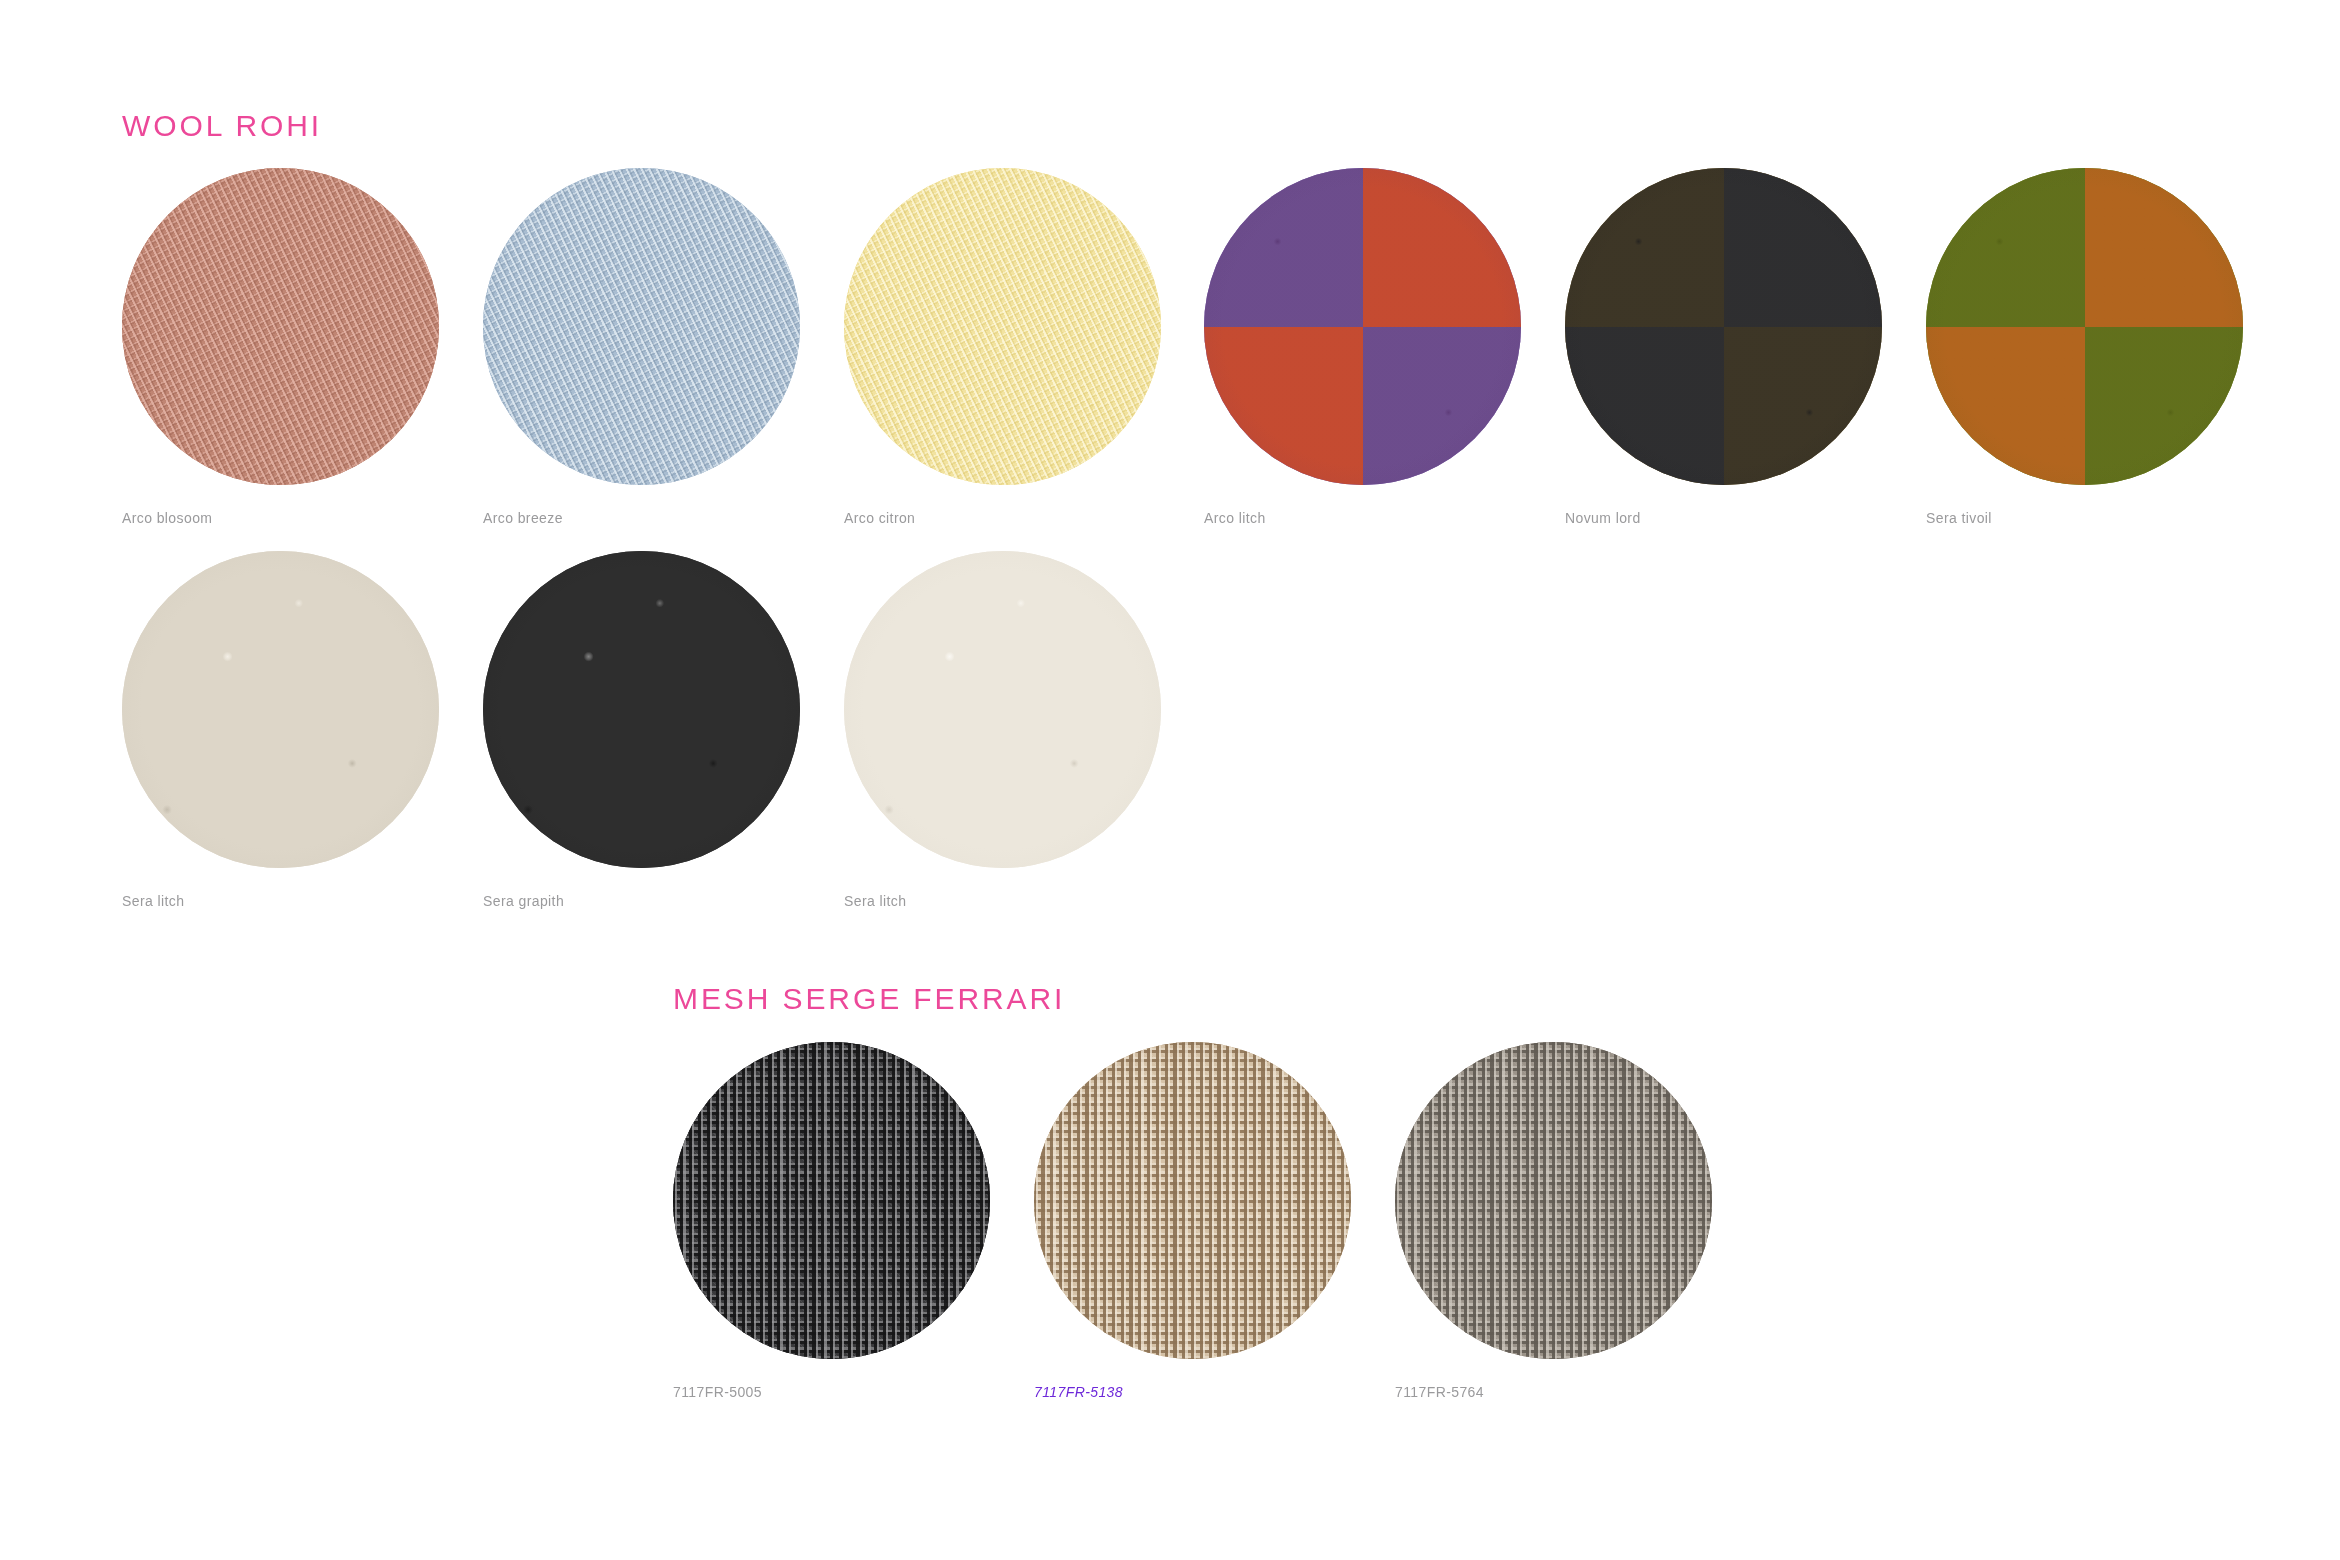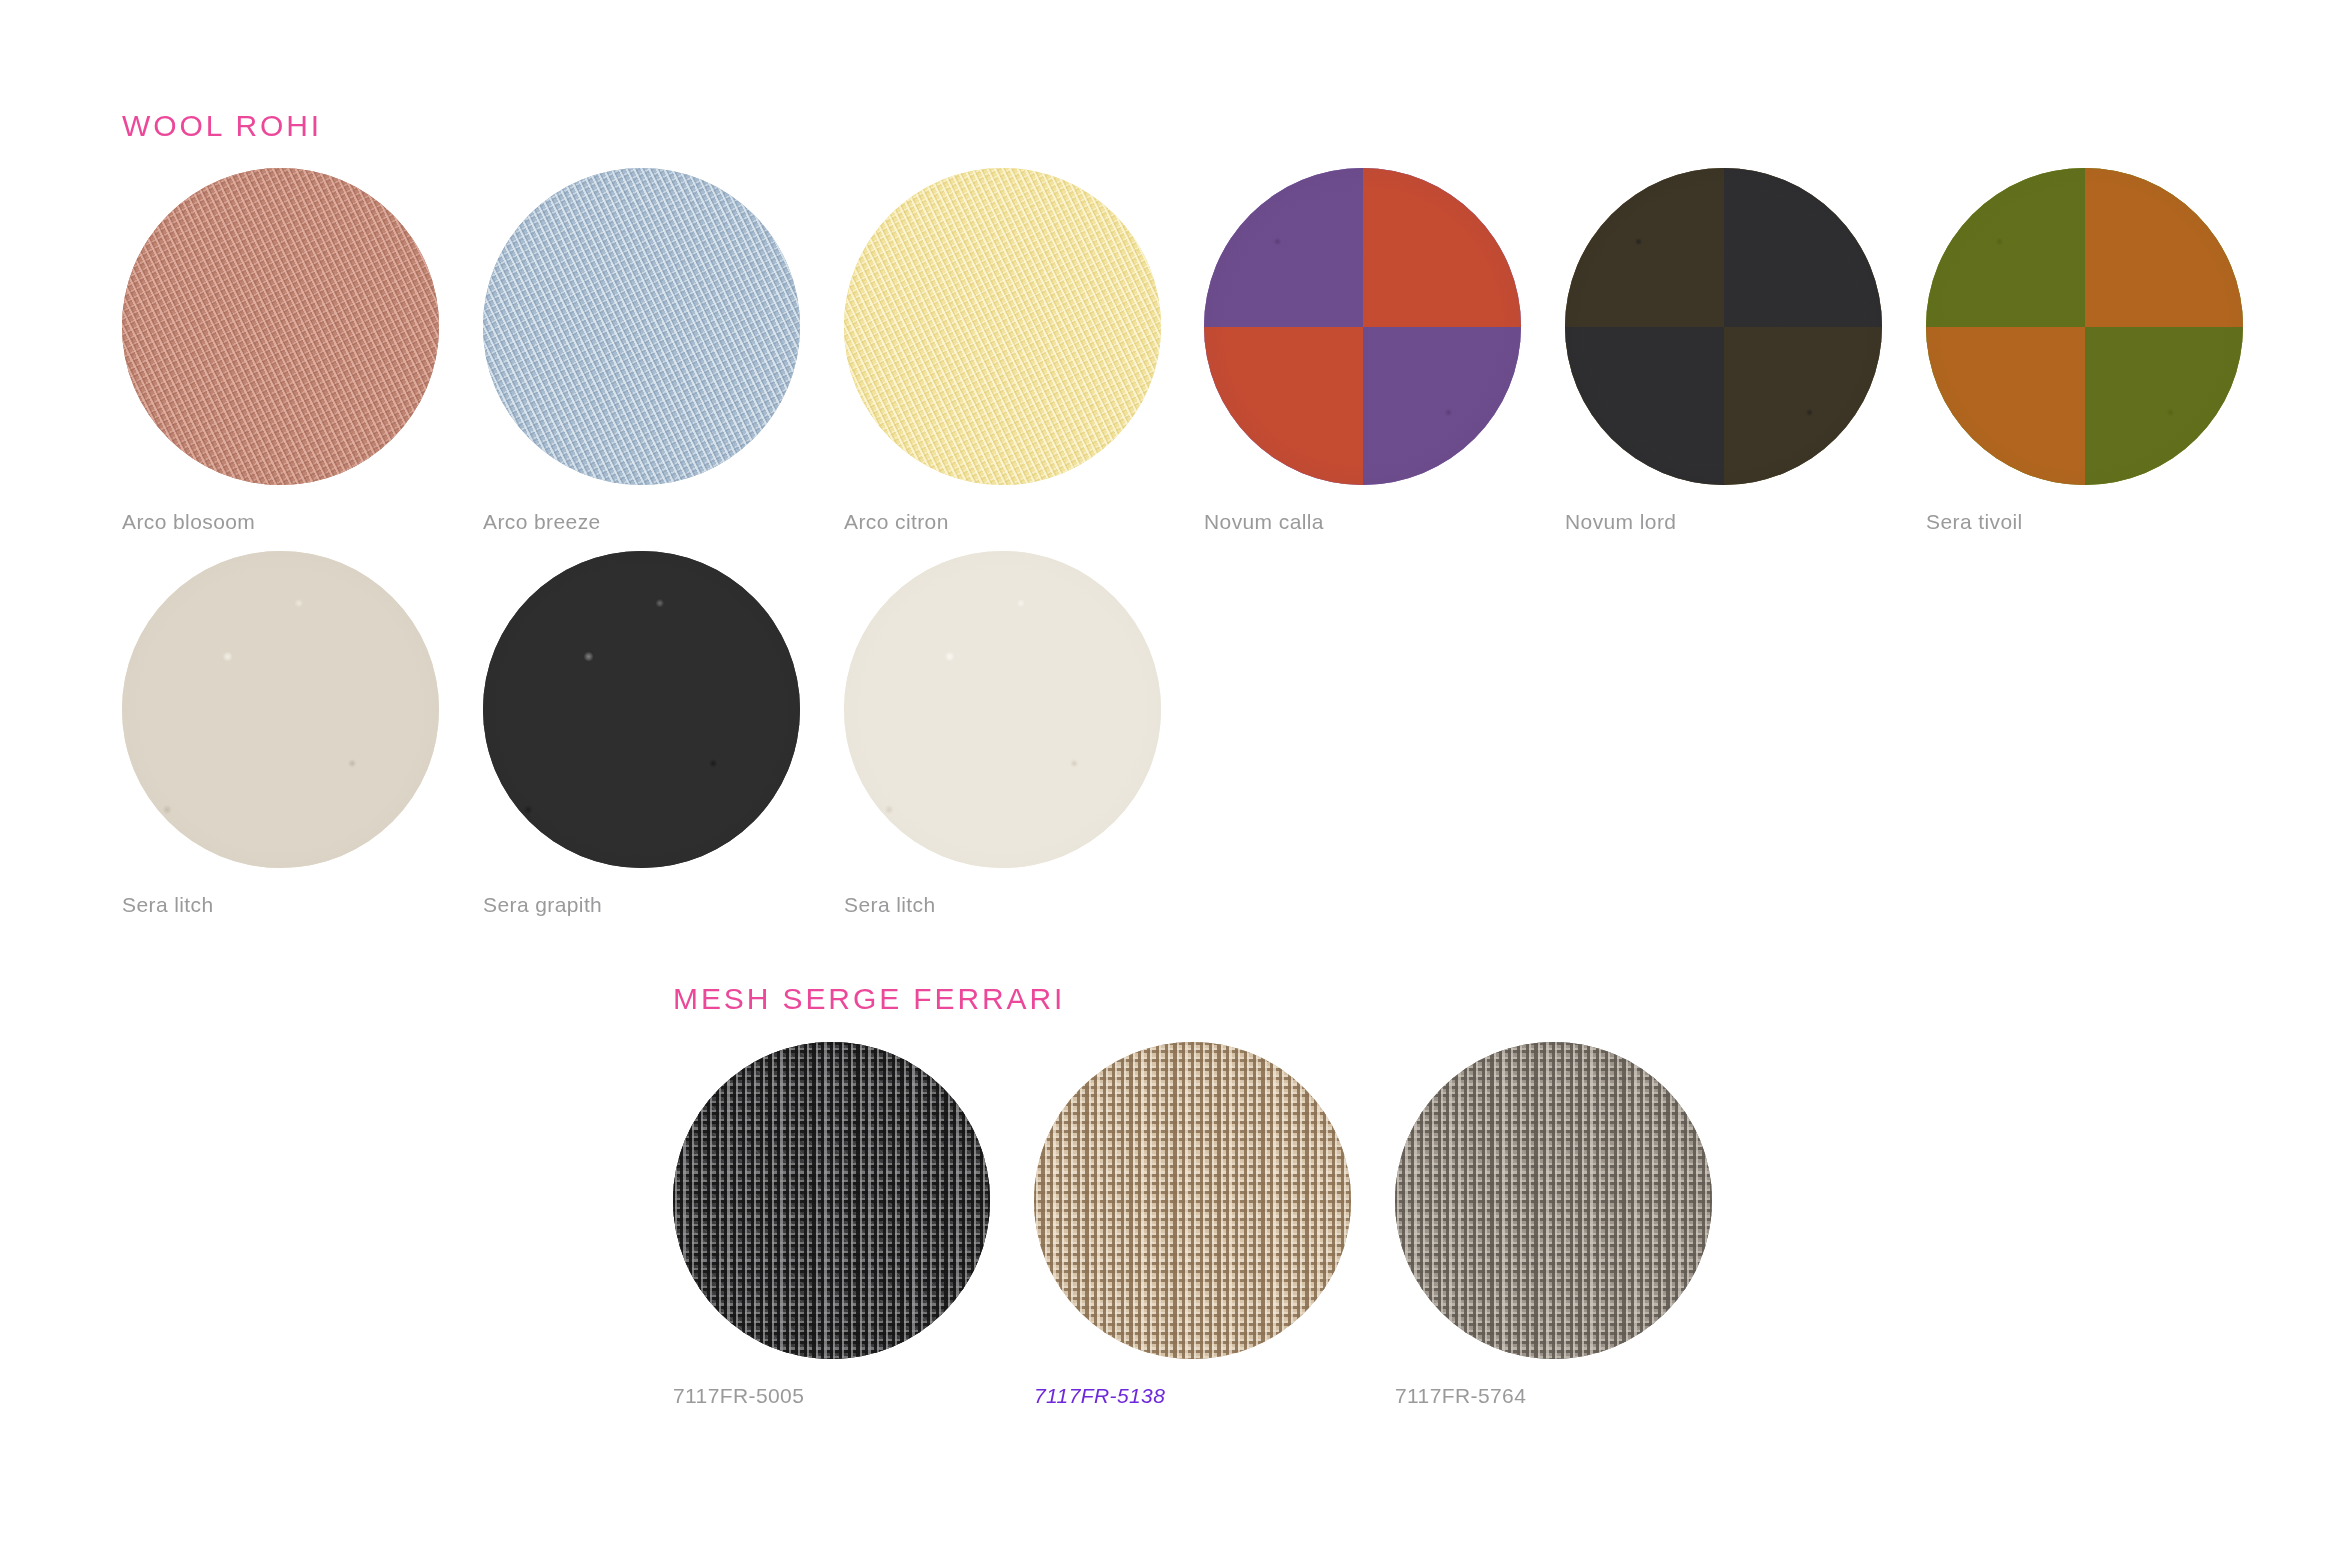--- a/index.html
+++ b/index.html
@@ -39,21 +39,21 @@
     position:relative;
     overflow:hidden;
     background-color:#cccccc;
   }
   .disc .tex{
     position:absolute;
     left:-19.5px;top:-19.5px;right:-19.5px;bottom:-19.5px;
   }
   .label{
     margin-top:25px;
-    font-size:21px;
+    font-size:14px;
     font-weight:400;
     color:#9a9a9c;
     letter-spacing:0.4px;
     white-space:nowrap;
     font-family:"Liberation Sans", sans-serif;
   }
 
   
 
   
@@ -112,21 +112,21 @@
             <div class="tex tex-woven" style="background: repeating-linear-gradient(64deg, rgba(253, 247, 216, 0.85) 0px, rgba(253, 247, 216, 0.85) 1.6px, rgba(221, 200, 112, 0.42) 2.3px, rgba(221, 200, 112, 0.42) 3.5px, transparent 3.5px, transparent 6.8px), repeating-linear-gradient(-28deg, rgba(221, 200, 112, 0.38) 0px, rgba(221, 200, 112, 0.38) 1.4px, rgba(253, 247, 216, 0.6) 2.1px, rgba(253, 247, 216, 0.6) 3.3px, transparent 3.3px, transparent 6.8px), radial-gradient(circle at 30% 40%, rgba(253, 247, 216, 0.55) 0px, transparent 2.3px), radial-gradient(circle at 75% 72%, rgba(221, 200, 112, 0.45) 0px, transparent 2.1px), linear-gradient(rgb(242, 227, 160), rgb(242, 227, 160));"></div>
             <div class="vignette" style="background: radial-gradient(circle, rgba(0, 0, 0, 0) 62%, rgba(221, 200, 112, 0.16) 92%, rgba(221, 200, 112, 0.3) 100%);"></div>
           </div>
           <div class="label" style="color: rgb(154, 154, 156);">Arco citron</div>
         </div>
         <div class="swatch" style="left: 1204px; top: 168px;">
           <div class="disc" style="background-color: rgb(138, 111, 181);">
             <div class="tex tex-check" style="background: repeating-conic-gradient(rgba(200, 73, 42, 0.95) 0%, rgba(200, 73, 42, 0.95) 25%, rgba(138, 111, 181, 0) 0%, rgba(138, 111, 181, 0) 50%), repeating-conic-gradient(from 90deg, rgba(84, 48, 107, 0.55) 0%, rgba(84, 48, 107, 0.55) 25%, transparent 0%, transparent 50%), radial-gradient(circle at 26% 26%, rgba(84, 48, 107, 0.6) 0px, transparent 3.9px), radial-gradient(circle at 74% 74%, rgba(84, 48, 107, 0.55) 0px, transparent 3.9px), linear-gradient(rgb(138, 111, 181), rgb(138, 111, 181));"></div>
             <div class="vignette" style="background: radial-gradient(circle, rgba(0, 0, 0, 0) 62%, rgba(84, 48, 107, 0.16) 92%, rgba(84, 48, 107, 0.3) 100%);"></div>
           </div>
-          <div class="label" style="color: rgb(154, 154, 156);">Novum calla</div>
+          <div class="label" style="color: rgb(154, 154, 156);">Arco litch</div>
         </div>
         <div class="swatch" style="left: 1565px; top: 168px;">
           <div class="disc" style="background-color: rgb(107, 90, 50);">
             <div class="tex tex-check" style="background: repeating-conic-gradient(rgba(43, 44, 48, 0.95) 0%, rgba(43, 44, 48, 0.95) 25%, rgba(107, 90, 50, 0) 0%, rgba(107, 90, 50, 0) 50%), repeating-conic-gradient(from 90deg, rgba(23, 24, 28, 0.55) 0%, rgba(23, 24, 28, 0.55) 25%, transparent 0%, transparent 50%), radial-gradient(circle at 26% 26%, rgba(23, 24, 28, 0.6) 0px, transparent 3.9px), radial-gradient(circle at 74% 74%, rgba(23, 24, 28, 0.55) 0px, transparent 3.9px), linear-gradient(rgb(107, 90, 50), rgb(107, 90, 50));"></div>
             <div class="vignette" style="background: radial-gradient(circle, rgba(0, 0, 0, 0) 62%, rgba(23, 24, 28, 0.16) 92%, rgba(23, 24, 28, 0.3) 100%);"></div>
           </div>
           <div class="label" style="color: rgb(154, 154, 156);">Novum lord</div>
         </div>
         <div class="swatch" style="left: 1926px; top: 168px;">
           <div class="disc" style="background-color: rgb(122, 138, 40);">

